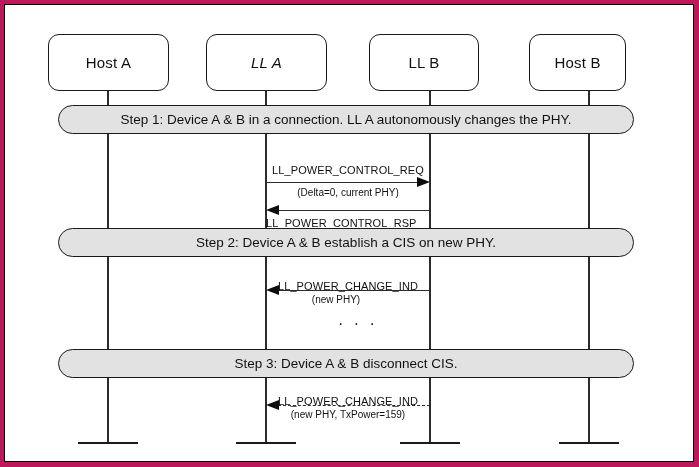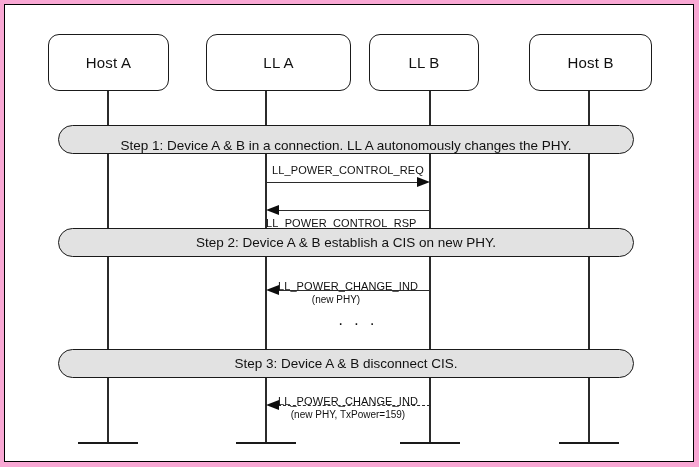--- a/index.html
+++ b/index.html
@@ -7,21 +7,21 @@
     padding: 0;
     background: #ffffff;
   }
   body {
     font-family: "Liberation Sans", sans-serif;
   }
   #canvas {
     position: relative;
     width: 699px;
     height: 467px;
-    background: #f9a8d4;
+    background: #be185d;
     overflow: hidden;
   }
   .outer-frame {
     position: absolute;
     left: 4px;
     top: 4px;
     width: 690px;
     height: 458px;
     border: 1.5px solid #000000;
     box-sizing: border-box;
@@ -122,47 +122,48 @@
 </style>
 </head>
 <body>
 
 <div id="canvas">
   <div class="outer-frame">
 
     <div class="actor-box" style="left:43px; top:29px; width:121px;">
       <span class="actor-label">Host A</span>
     </div>
-    <div class="actor-box" style="left:201px; top:29px; width:145px;">
+    <div class="actor-box" style="left:201px; top:29px; width:121px;font-style:italic;">
       <span class="actor-label">LL A</span>
     </div>
     <div class="actor-box" style="left:364px; top:29px; width:110px;">
       <span class="actor-label">LL B</span>
     </div>
-    <div class="actor-box" style="left:524px; top:29px; width:123px;">
+    <div class="actor-box" style="left:524px; top:29px; width:97px;">
       <span class="actor-label">Host B</span>
     </div>
 
     <div class="lifeline" style="left:102.4px; top:86px; height:353px;"></div>
     <div class="lifeline" style="left:260.4px; top:86px; height:353px;"></div>
     <div class="lifeline" style="left:424.4px; top:86px; height:353px;"></div>
     <div class="lifeline" style="left:583.4px; top:86px; height:353px;"></div>
 
     <div class="lifeline-ground" style="left:73px; top:437px; width:60px;"></div>
     <div class="lifeline-ground" style="left:231px; top:437px; width:60px;"></div>
     <div class="lifeline-ground" style="left:395px; top:437px; width:60px;"></div>
     <div class="lifeline-ground" style="left:554px; top:437px; width:60px;"></div>
 
-    <div class="step-bar" style="left:53px; top:120px; width:576px;align-items:flex-end;">
+    <div class="step-bar" style="left:53px; top:100px; width:576px;">
       <span class="step-label">Step 1: Device A &amp; B in a connection. LL A autonomously changes the PHY.</span>
     </div>
 
     <div class="msg-label" style="left:261px; top:159px; width:164px;">LL_POWER_CONTROL_REQ</div>
     <div class="msg-line" style="left:261px; top:177px; width:152px;"></div>
     <div class="arrowhead right" style="left:412px; top:171.5px;"></div>
+    <div class="msg-sublabel" style="left:261px; top:182px; width:164px;">(Delta=0, current PHY)</div>
 
     <div class="msg-label" style="left:261px; top:212px; width:144px;">LL_POWER_CONTROL_RSP</div>
     <div class="msg-line" style="left:273px; top:205px; width:152px;"></div>
     <div class="arrowhead left" style="left:261px; top:199.5px;"></div>
 
     <div class="step-bar" style="left:53px; top:223px; width:576px;">
       <span class="step-label">Step 2: Device A &amp; B establish a CIS on new PHY.</span>
     </div>
 
     <div class="msg-label" style="left:261px; top:275px; width:164px;">LL_POWER_CHANGE_IND</div>

